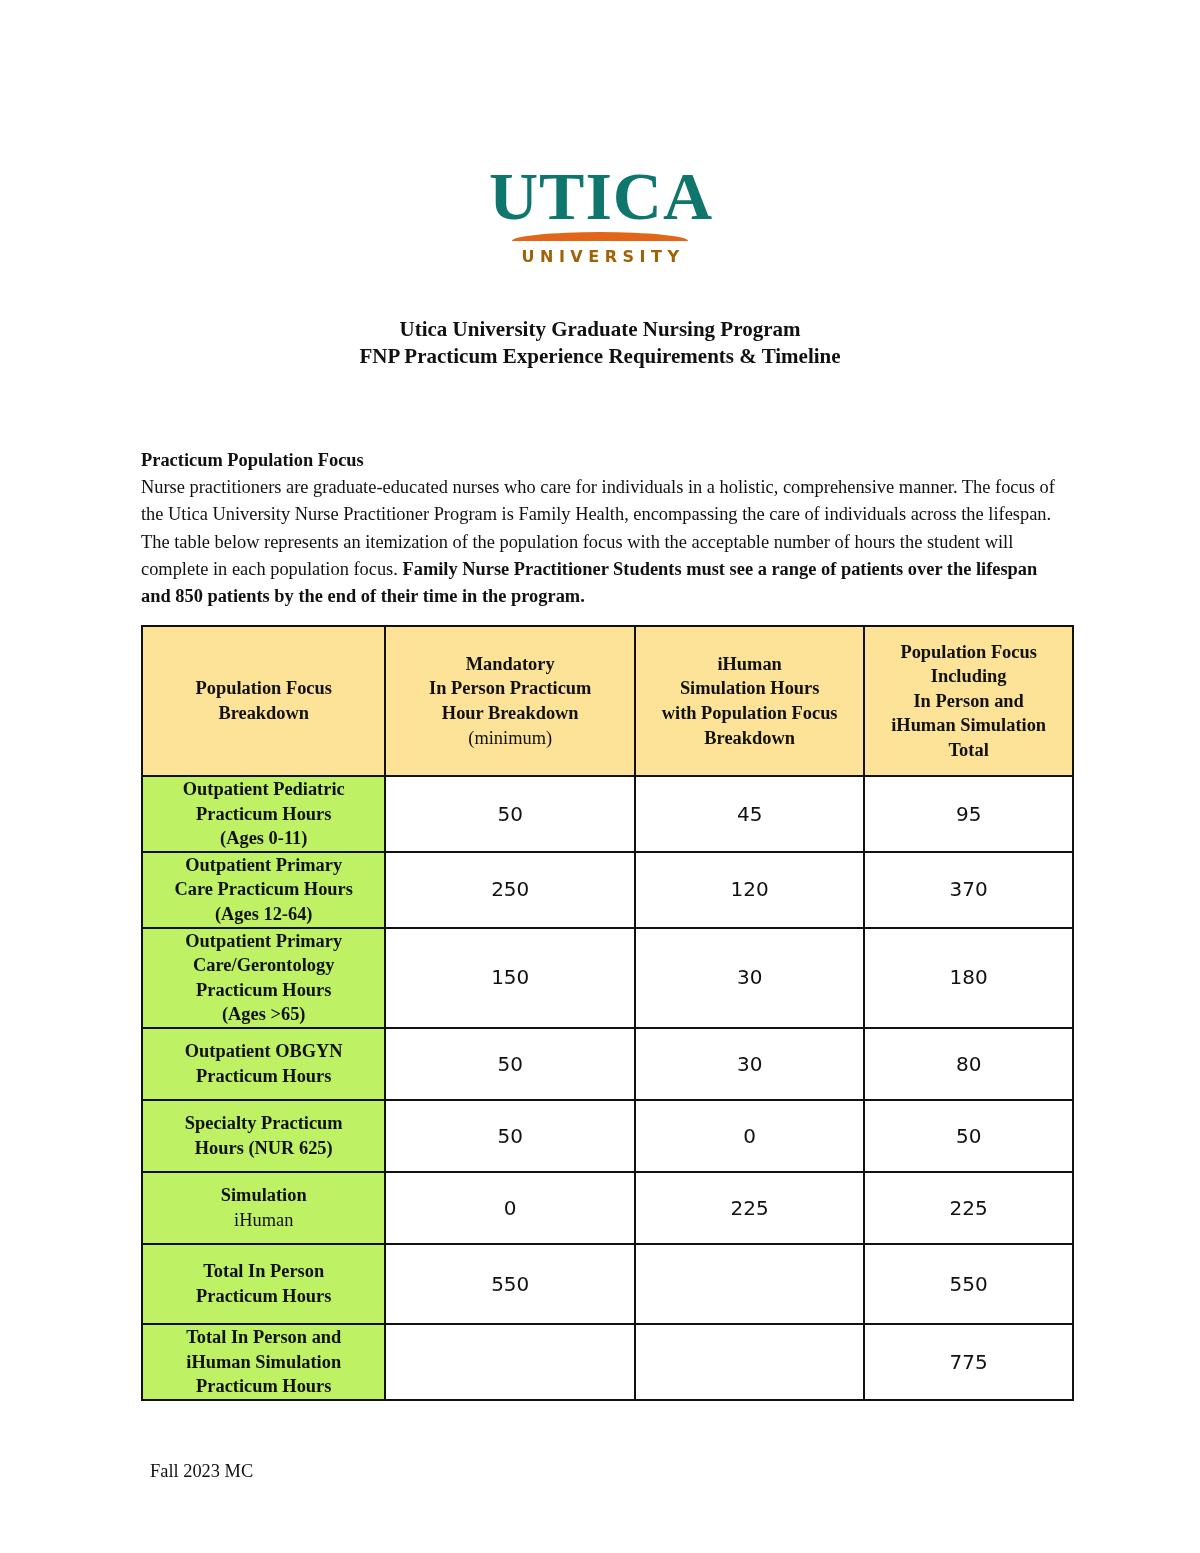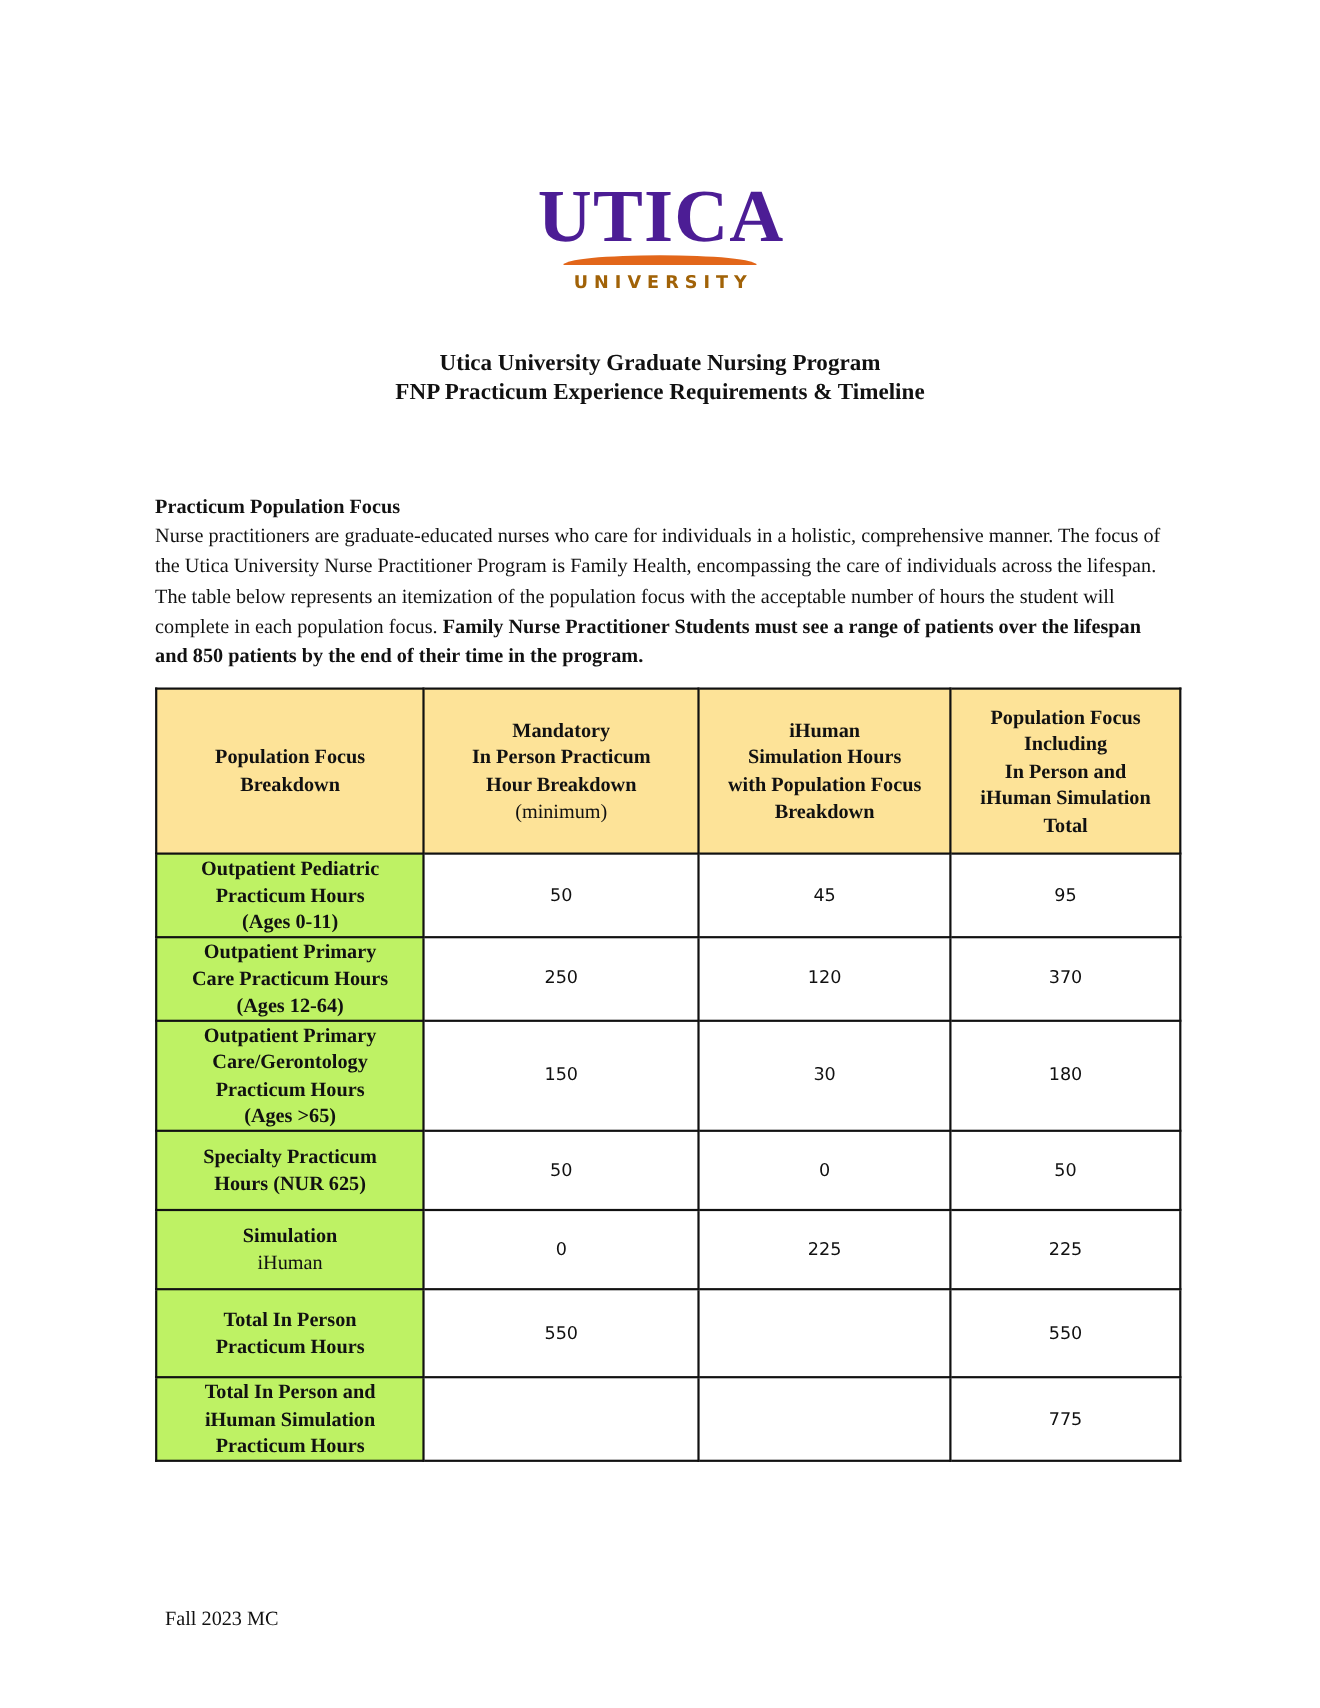--- a/index.html
+++ b/index.html
@@ -6,21 +6,21 @@
     body {
       width: 1200px; height: 1553px; position: relative; overflow: hidden;
       font-family: "Liberation Serif", "DejaVu Serif", serif; color: #111;
     }
     .logo {
       position: absolute; left: 480px; top: 164px; width: 240px; height: 105px;
       text-align: center;
     }
     .logo-word {
       font-family: "Liberation Serif", serif; font-weight: bold;
-      font-size: 68px; line-height: 64px; color: #4c1d95; letter-spacing: 1px;
+      font-size: 68px; line-height: 64px; color: #0f766e; letter-spacing: 1px;
       margin-left: 2px;
     }
     .logo-swoosh {
       width: 176px; height: 9px; margin: 4px auto 0 auto;
       background: #e2661a; border-radius: 50% 50% 0 0 / 100% 100% 0 0;
     }
     .logo-sub {
       font-family: "DejaVu Sans", sans-serif; font-weight: bold;
       font-size: 16px; letter-spacing: 5.5px; color: #a16207; margin-top: 6px;
       margin-left: 6px;
@@ -40,21 +40,21 @@
       border-collapse: collapse; font-size: 18.4px;
     }
     table.req td, table.req th {
       border: 2px solid #111; text-align: center; vertical-align: middle;
       padding: 0 6px; line-height: 24.6px;
     }
     table.req th { background: #fde398; font-weight: bold; }
     table.req td.label { background: #bef264; font-weight: bold; }
     table.req td.label .plain { font-weight: normal; }
     table.req td.val {
-      background: #fff; font-family: "DejaVu Sans", sans-serif; font-size: 16px;
+      background: #fff; font-family: "DejaVu Sans", sans-serif; font-size: 20px;
     }
     .col1 { width: 237px; } .col2 { width: 248px; } .col3 { width: 226px; } .col4 { width: 204px; }
     .footer {
       position: absolute; left: 150px; top: 1461px; font-size: 18.4px;
     }
   </style>
 </head>
 <body>
 
 <div class="logo">
@@ -128,20 +128,29 @@
         <div>Care/Gerontology</div>
         <div>Practicum Hours</div>
         <div>(Ages &gt;65)</div>
       </td>
       <td class="val">150</td>
       <td class="val">30</td>
       <td class="val">180</td>
     </tr>
     <tr style="height:72px">
       <td class="label">
+        <div>Outpatient OBGYN</div>
+        <div>Practicum Hours</div>
+      </td>
+      <td class="val">50</td>
+      <td class="val">30</td>
+      <td class="val">80</td>
+    </tr>
+    <tr style="height:72px">
+      <td class="label">
         <div>Specialty Practicum</div>
         <div>Hours (NUR 625)</div>
       </td>
       <td class="val">50</td>
       <td class="val">0</td>
       <td class="val">50</td>
     </tr>
     <tr style="height:72px">
       <td class="label">
         <div>Simulation</div>

